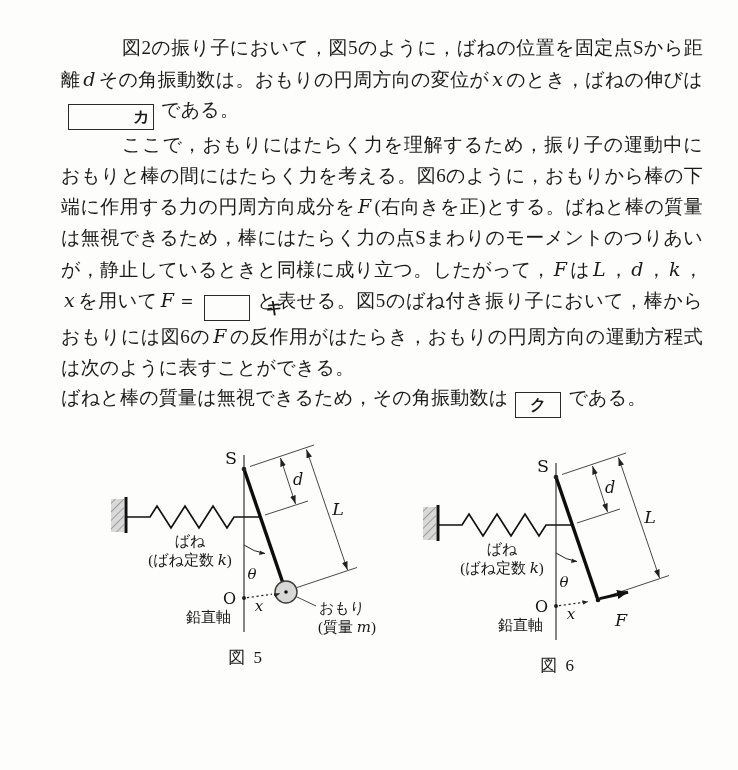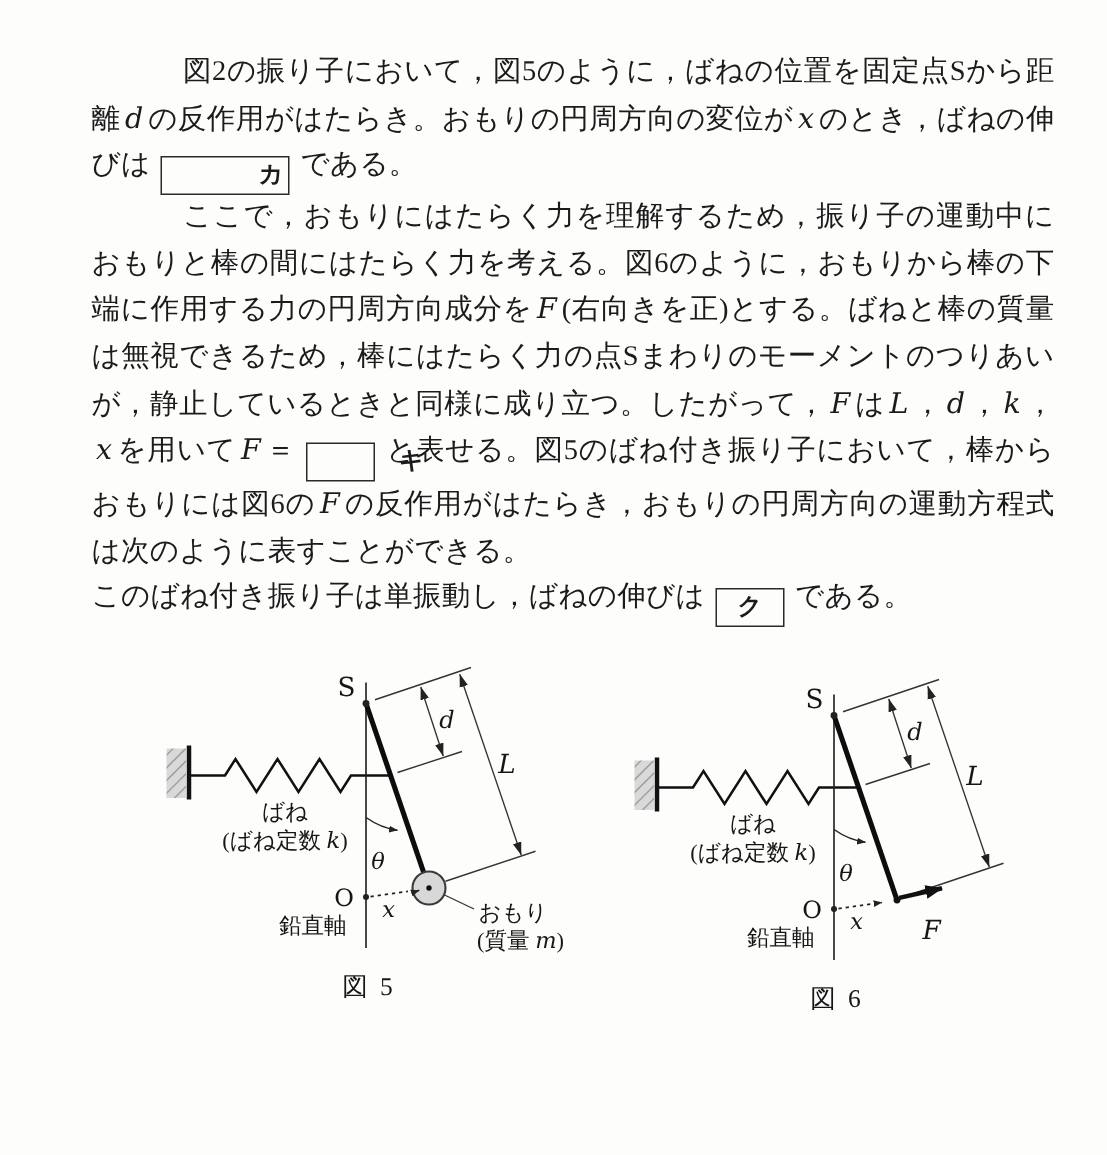--- a/index.html
+++ b/index.html
@@ -30,26 +30,26 @@
   .t15{font-size:15px;} .t16{font-size:16px;} .t17{font-size:17.5px;}
   .thin{stroke:#333;stroke-width:0.9;}
 </style>
 </head>
 <body>
 
 <div class="page">
 
   <div class="doc">
 
-    <p class="para indent"><span>図2の振り子において，図5のように，ばねの位置を固定点Sから距離</span><span class="var">d</span><span>の反作用がはたらき。おもりの円周方向の変位が</span><span class="var">x</span><span>のとき，ばねの伸びは</span><span class="ansbox w-lg">カ</span><span>である。</span></p>
+    <p class="para indent"><span>図2の振り子において，図5のように，ばねの位置を固定点Sから距離</span><span class="var">d</span><span>その角振動数は。おもりの円周方向の変位が</span><span class="var">x</span><span>のとき，ばねの伸びは</span><span class="ansbox w-lg">カ</span><span>である。</span></p>
 
     <p class="para indent"><span>ここで，おもりにはたらく力を理解するため，振り子の運動中におもりと棒の間にはたらく力を考える。図6のように，おもりから棒の下端に作用する力の円周方向成分を</span><span class="var">F</span><span>(右向きを正)とする。ばねと棒の質量は無視できるため，棒にはたらく力の点Sまわりのモーメントのつりあいが，静止しているときと同様に成り立つ。したがって，</span><span class="var">F</span><span>は</span><span class="var">L</span><span>，</span><span class="var">d</span><span>，</span><span class="var">k</span><span>，</span><span class="var">x</span><span>を用いて</span><span class="var">F</span><span>＝</span><span class="ansbox w-sm">キ</span><span>と表せる。図5のばね付き振り子において，棒からおもりには図6の</span><span class="var">F</span><span>の反作用がはたらき，おもりの円周方向の運動方程式は次のように表すことができる。</span></p>
 
 
-    <p class="para"><span>このばね付き振り子は単振動し，ばねの伸びは</span><span class="ansbox w-sm">ク</span><span>である。</span></p>
+    <p class="para"><span>ばねと棒の質量は無視できるため，その角振動数は</span><span class="ansbox w-sm">ク</span><span>である。</span></p>
   </div>
 
   <svg class="fig" style="left:60px;top:435px" width="330" height="235" viewBox="0 0 330 235">
     <defs>
       <pattern id="hatch5" width="6" height="6" patternUnits="userSpaceOnUse" patternTransform="rotate(45)">
         <rect width="6" height="6" fill="#d9d9d9"></rect>
         <line x1="0" y1="0" x2="0" y2="6" stroke="#8f8f8f" stroke-width="1.6"></line>
       </pattern>
       <marker id="dim5" markerUnits="userSpaceOnUse" markerWidth="10" markerHeight="8" refX="8.5" refY="3.5" orient="auto-start-reverse">
         <path d="M0,0.6 L8.6,3.5 L0,6.4 Z" fill="#222"></path>

